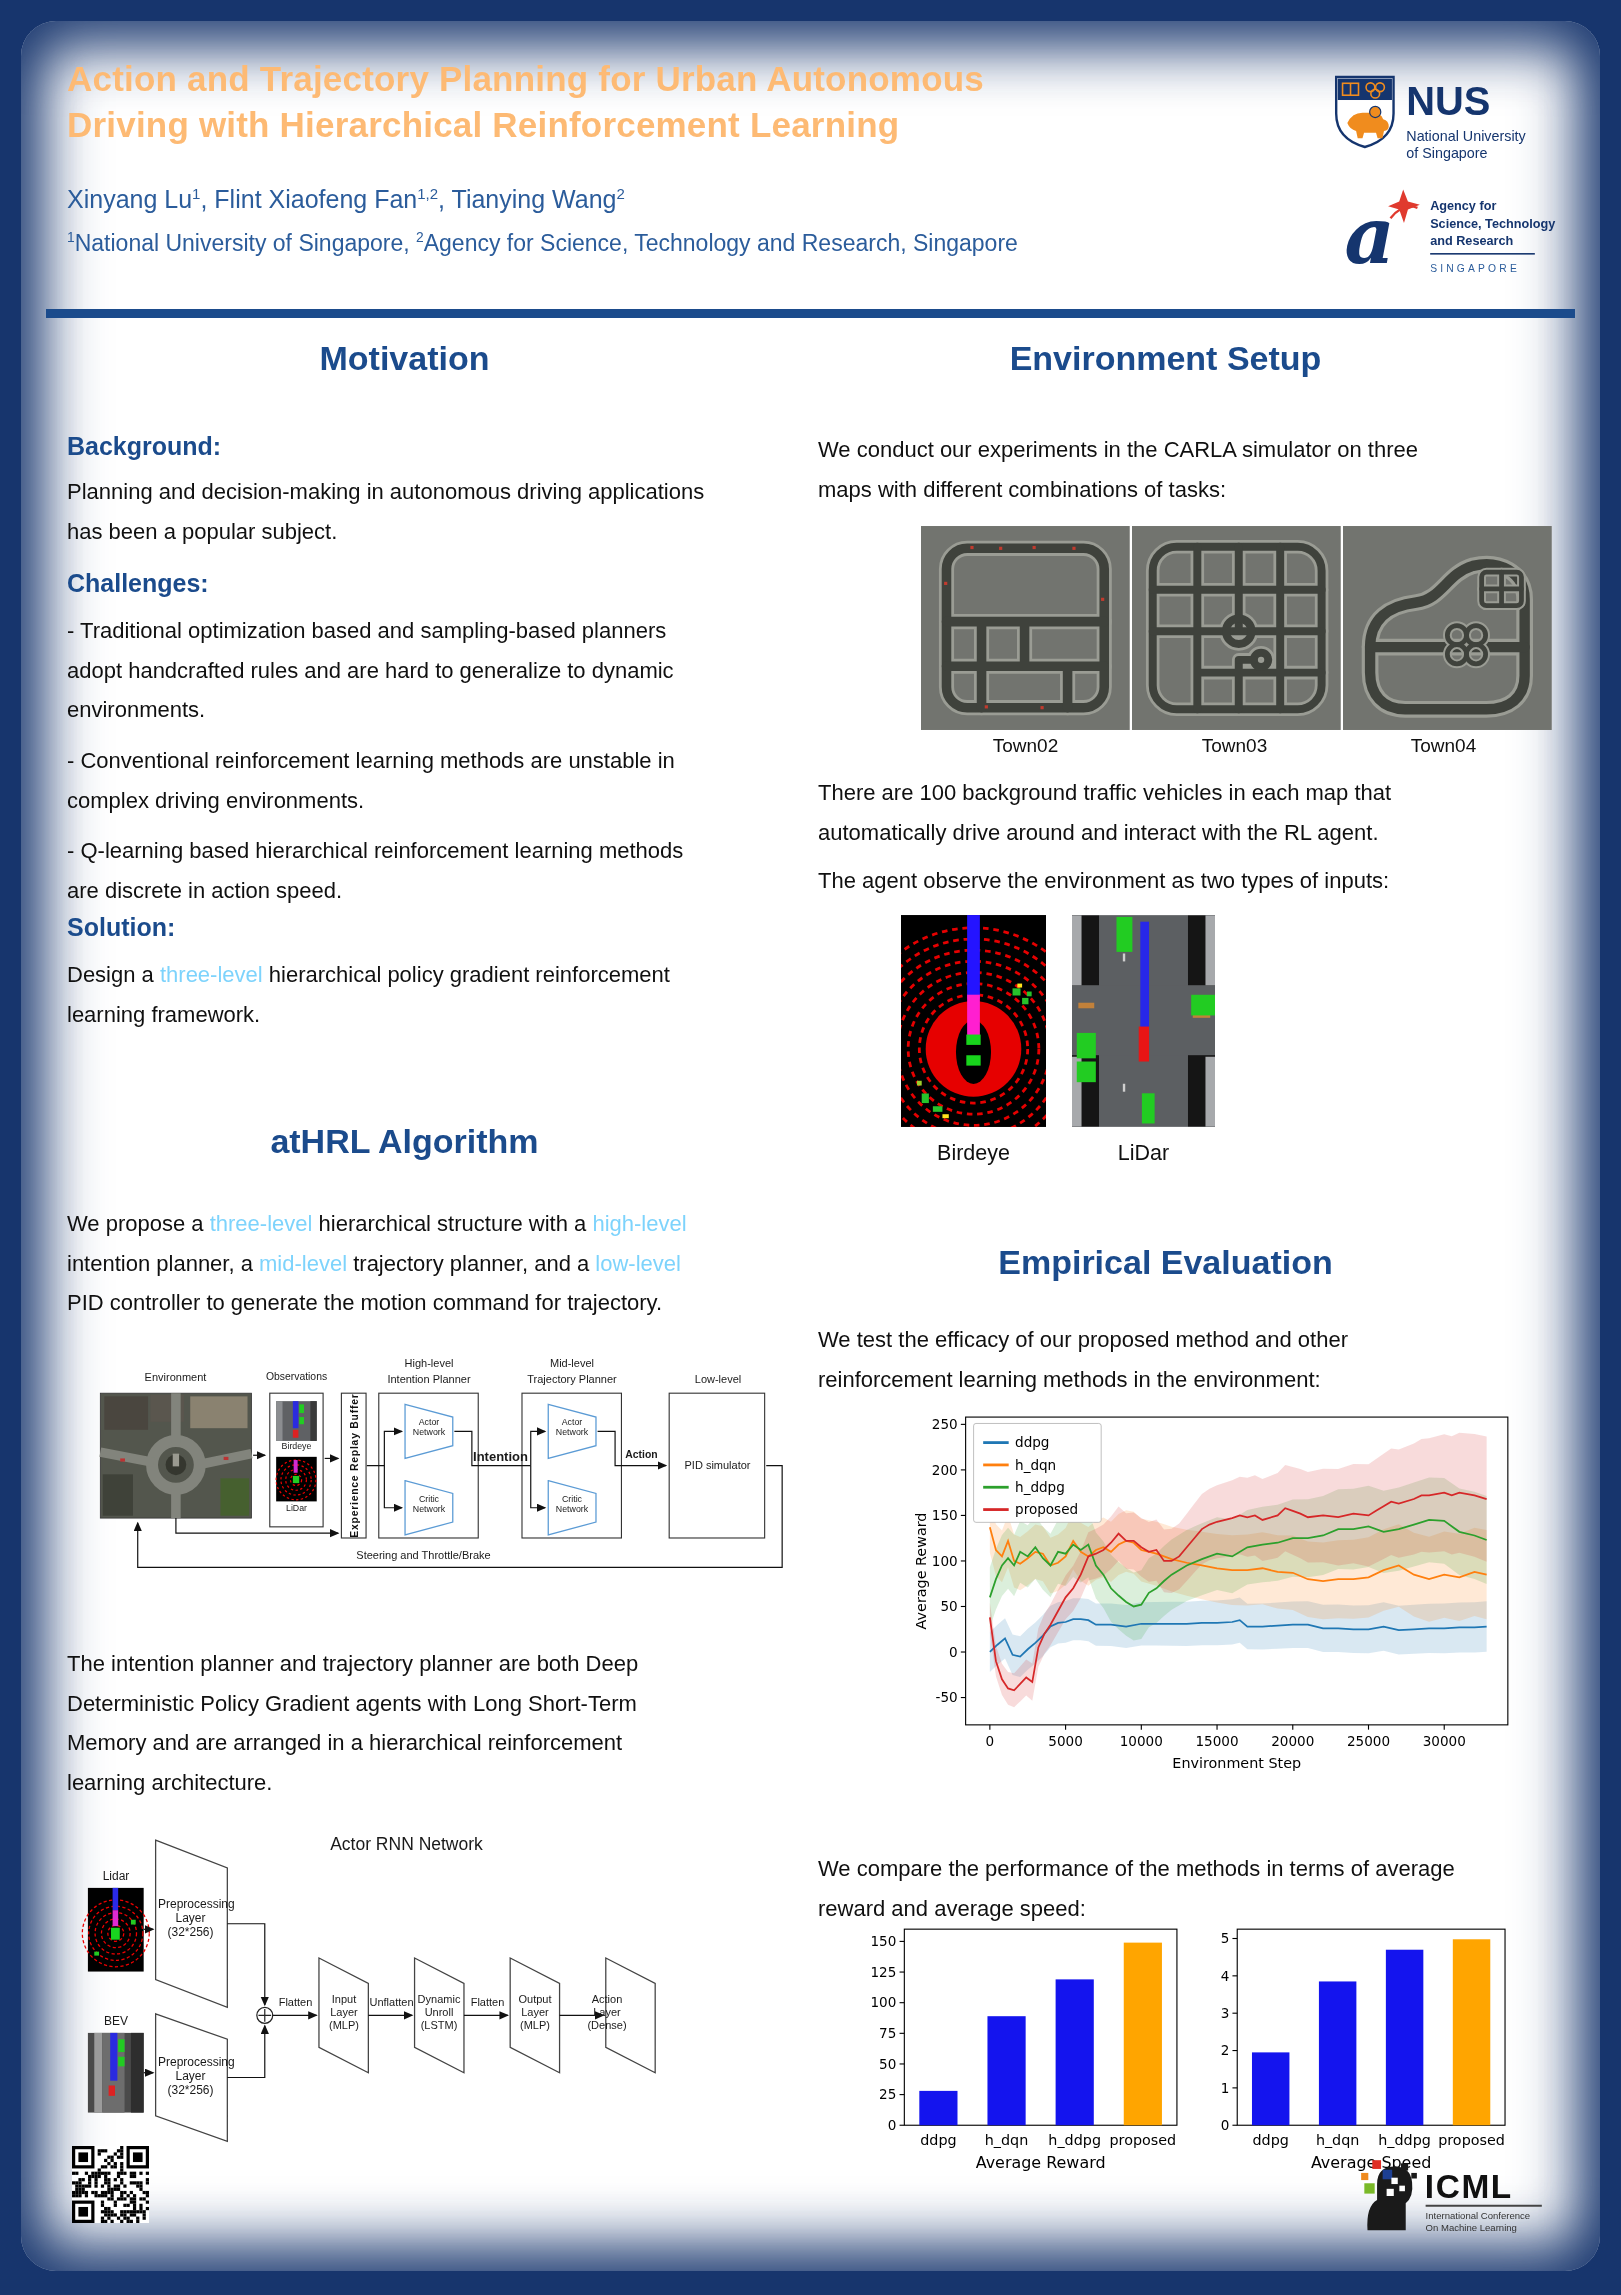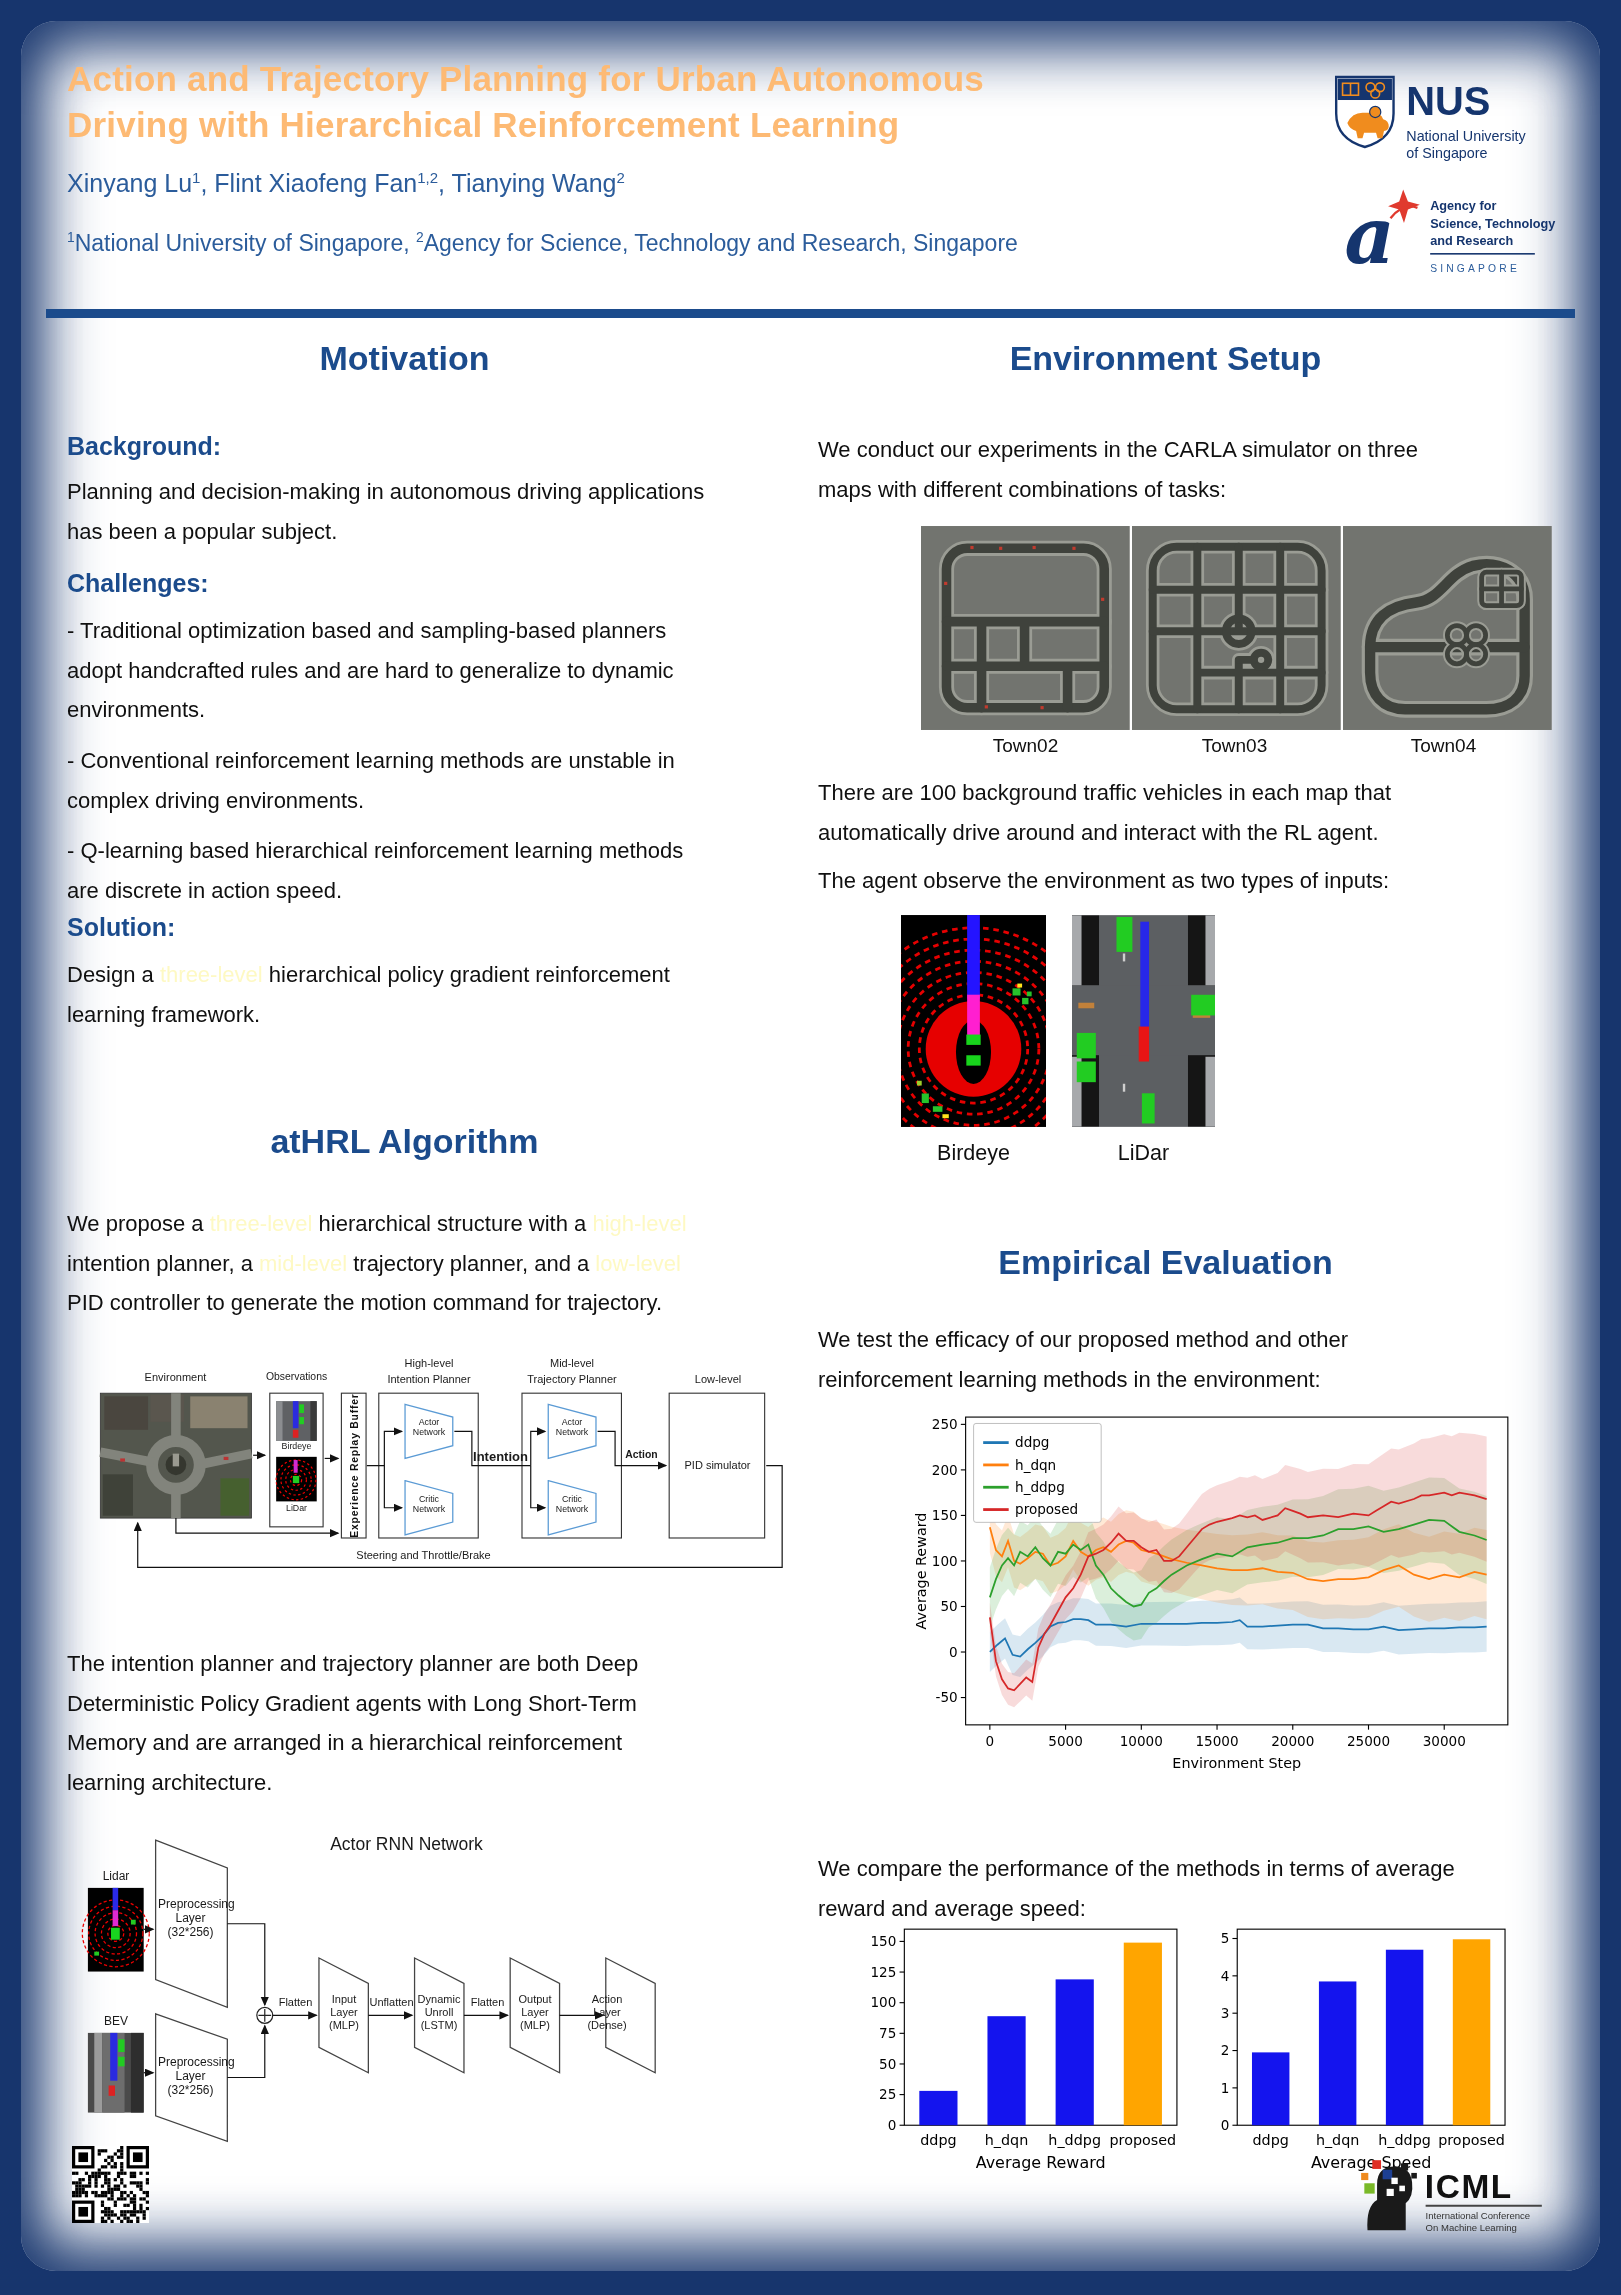--- a/index.html
+++ b/index.html
@@ -16,37 +16,37 @@
   }
   .abs{position:absolute;}
   .title{color:#fdba74;font-weight:700;font-size:35px;letter-spacing:0.2px;}
   .authors{color:#2b5c9b;font-size:25px;}
   .affil{color:#2b5c9b;font-size:23px;}
   sup{font-size:60%;}
   .divider{position:absolute;left:46px;right:46px;top:309px;height:8.8px;background:#1b4b8c;}
   .h-sec{color:#1b4b8c;font-weight:700;font-size:34px;text-align:center;}
   .h-sub{color:#1b4b8c;font-weight:700;font-size:25px;}
   .body-text{font-size:22px;line-height:1.8;color:#101010;}
-  .red{color:#fef9c3;}
+  .red{color:#7dd3fc;}
   .img-cap{font-size:21.5px;color:#101010;text-align:center;}
   .town-cap{font-size:19px;color:#101010;text-align:center;}
   .diag{position:absolute;}
   .dlab{position:absolute;text-align:center;color:#1a1a1a;font-size:11px;line-height:1.18;}
   .bold{font-weight:700;}
   .nus-txt,.astar-txt{fill:#15356e;}
   .chart-box{position:absolute;}
 </style>
 </head>
 <body>
 
 <div class="poster"></div>
 
 <div class="abs title" style="left:67px;top:59px;">Action and Trajectory Planning for Urban Autonomous</div>
 <div class="abs title" style="left:67px;top:105px;">Driving with Hierarchical Reinforcement Learning</div>
-<div class="abs authors" style="left:67px;top:169px;"><span>Xinyang Lu</span><sup>1</sup><span>, Flint Xiaofeng Fan</span><sup>1,2</sup><span>, Tianying Wang</span><sup>2</sup></div>
+<div class="abs authors" style="left:67px;top:185px;"><span>Xinyang Lu</span><sup>1</sup><span>, Flint Xiaofeng Fan</span><sup>1,2</sup><span>, Tianying Wang</span><sup>2</sup></div>
 <div class="abs affil" style="left:67px;top:230px;"><sup>1</sup><span>National University of Singapore, </span><sup>2</sup><span>Agency for Science, Technology and Research, Singapore</span></div>
 
 <div class="abs" style="left:1333px;top:72px;width:239px;height:107px;">
   <svg width="239" height="107" viewBox="0 0 300 134">
     <path d="M40,6 L76,6 L76,52 Q76,84 40,94 Q4,84 4,52 L4,6 Z" fill="#fff" stroke="#15356e" stroke-width="3"></path>
     <rect x="6" y="8" width="68" height="27" fill="#15356e"></rect>
     <rect x="12" y="14" width="20" height="15" fill="none" stroke="#f08c1e" stroke-width="2"></rect>
     <line x1="22" y1="14" x2="22" y2="29" stroke="#f08c1e" stroke-width="2"></line>
     <circle cx="47" cy="19" r="5.5" fill="none" stroke="#f08c1e" stroke-width="2"></circle>
     <circle cx="59" cy="19" r="5.5" fill="none" stroke="#f08c1e" stroke-width="2"></circle>

